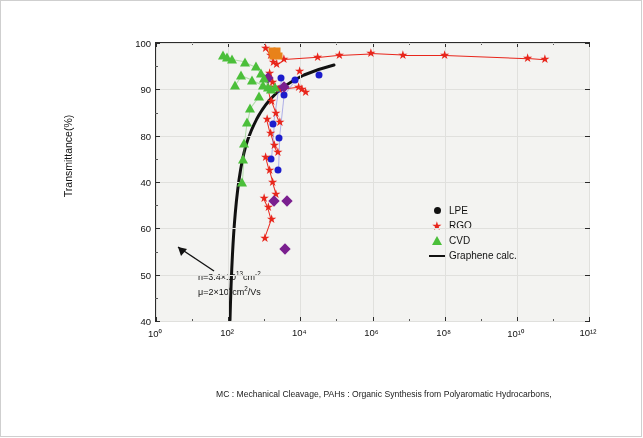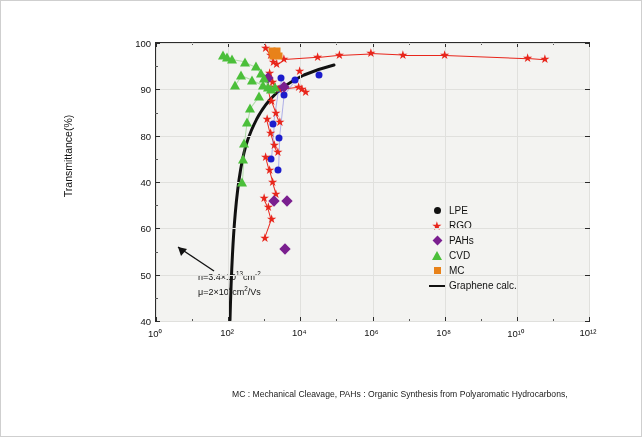--- a/index.html
+++ b/index.html
@@ -46,21 +46,21 @@
   .ls-circle{width:7px;height:7px;border-radius:50%;background:#111;}
   .ls-star{color:#e8261c;font-size:12px;line-height:1;}
   .ls-diamond{width:7px;height:7px;background:#7a1f8f;transform:rotate(45deg);}
   .ls-tri{width:0;height:0;border-left:5px solid transparent;border-right:5px solid transparent;border-bottom:9px solid #4bbf3a;}
   .ls-sq{width:7px;height:7px;background:#e8821a;}
   .ls-line{width:16px;height:2px;background:#111;}
 
   .annot{position:absolute;left:196px;top:268px;font-size:9px;line-height:12px;color:#111;}
   .arrow{position:absolute;left:172px;top:250px;}
 
-  .caption{position:absolute;left:232px;top:388px;font-size:8.6px;line-height:12.5px;color:#1a1a1a;}
+  .caption{position:absolute;left:216px;top:388px;font-size:8.6px;line-height:12.5px;color:#1a1a1a;}
   .frame-border{position:absolute;left:0;top:0;width:642px;height:437px;border:1px solid #cfcfcf;box-sizing:border-box;}
   sup{font-size:70%;}
   sub{font-size:70%;}
 </style>
 </head>
 <body>
 
 <div id="root">
   <div class="frame-border"></div>
 
@@ -91,35 +91,23 @@
         <span class="legend-lab">LPE</span>
       </div>
       <div class="legend-row">
         <span class="legend-sym">
             <span class="ls-star">★</span>
           </span>
         <span class="legend-lab">RGO</span>
       </div>
       <div class="legend-row">
         <span class="legend-sym">
-            <span class="ls-diamond"></span>
-          </span>
-        <span class="legend-lab">PAHs</span>
-      </div>
-      <div class="legend-row">
-        <span class="legend-sym">
             <span class="ls-tri"></span>
           </span>
         <span class="legend-lab">CVD</span>
-      </div>
-      <div class="legend-row">
-        <span class="legend-sym">
-            <span class="ls-sq"></span>
-          </span>
-        <span class="legend-lab">MC</span>
       </div>
       <div class="legend-row">
         <span class="legend-sym">
             <span class="ls-line"></span>
           </span>
         <span class="legend-lab">Graphene calc.</span>
       </div>
     </div>
   <div class="gridline-v" style="left: 0px;"></div>
       <div class="tick-x" style="left: 0px;"></div>

